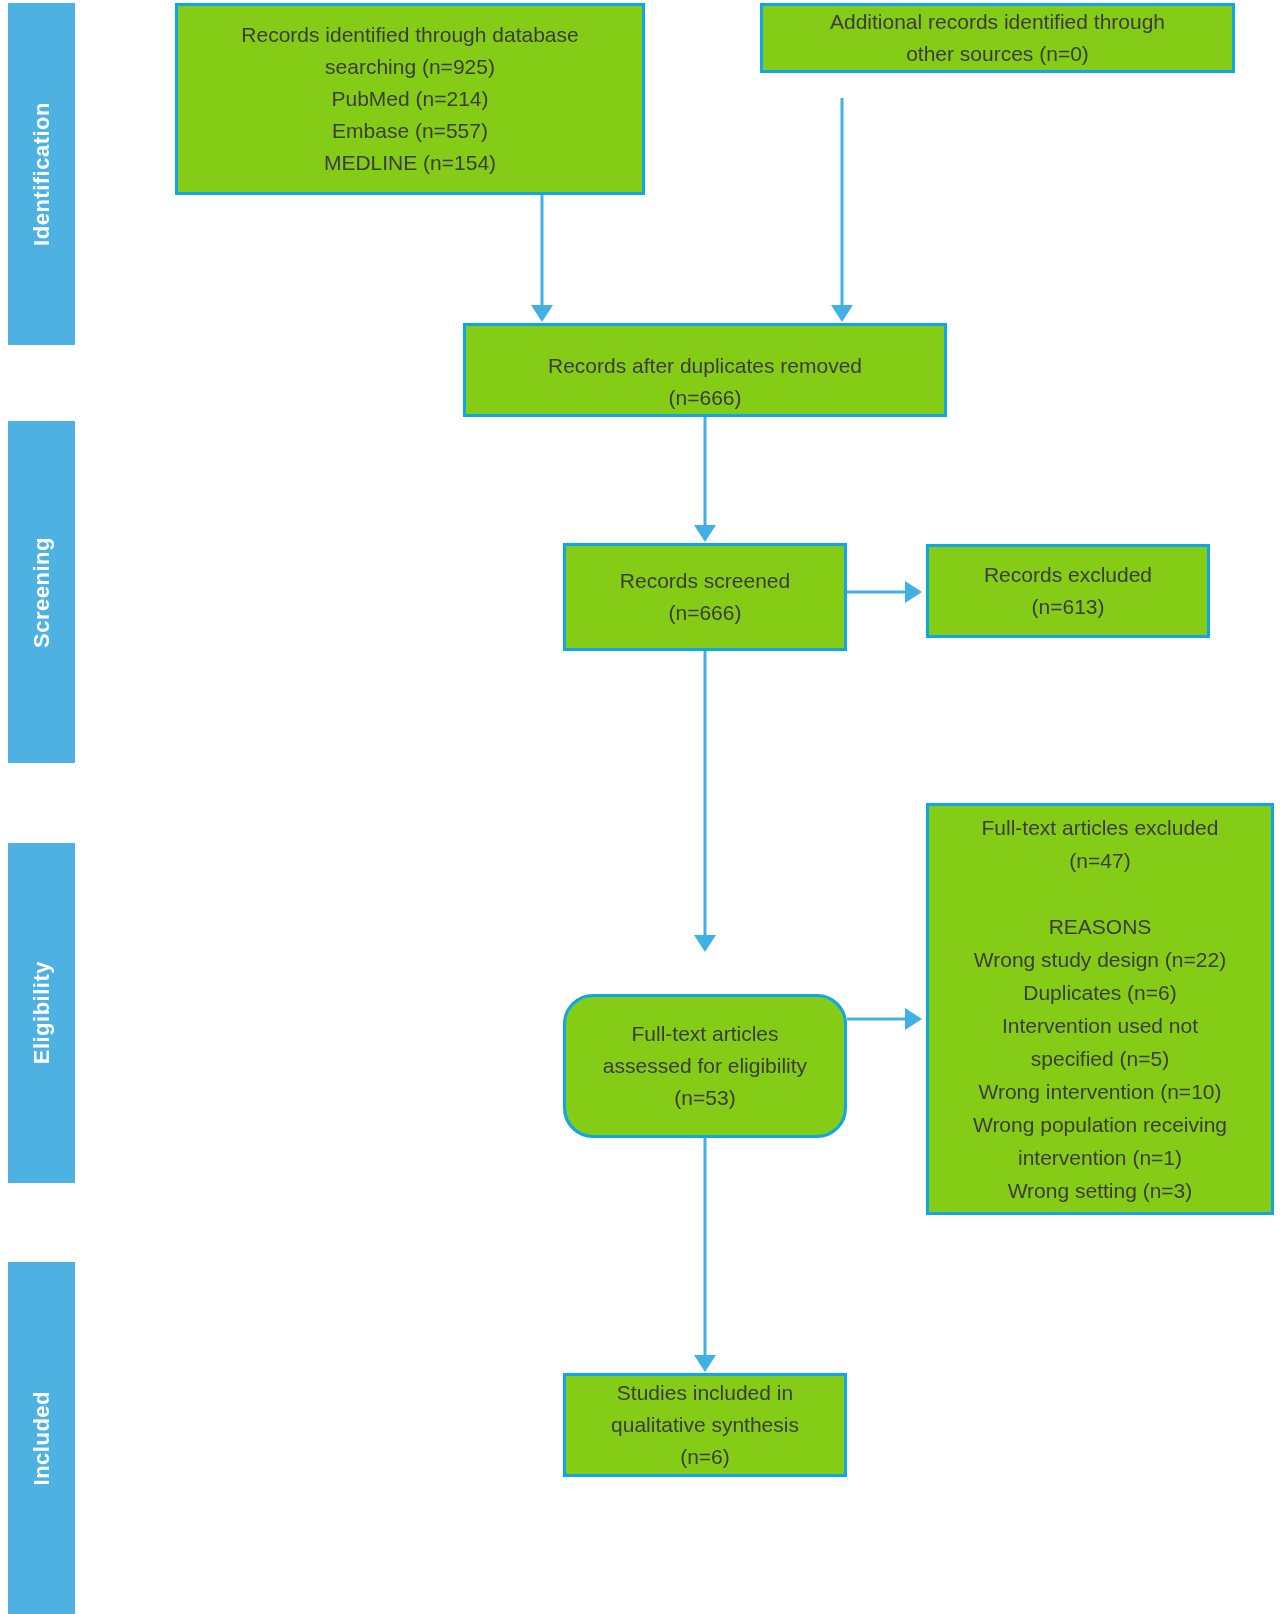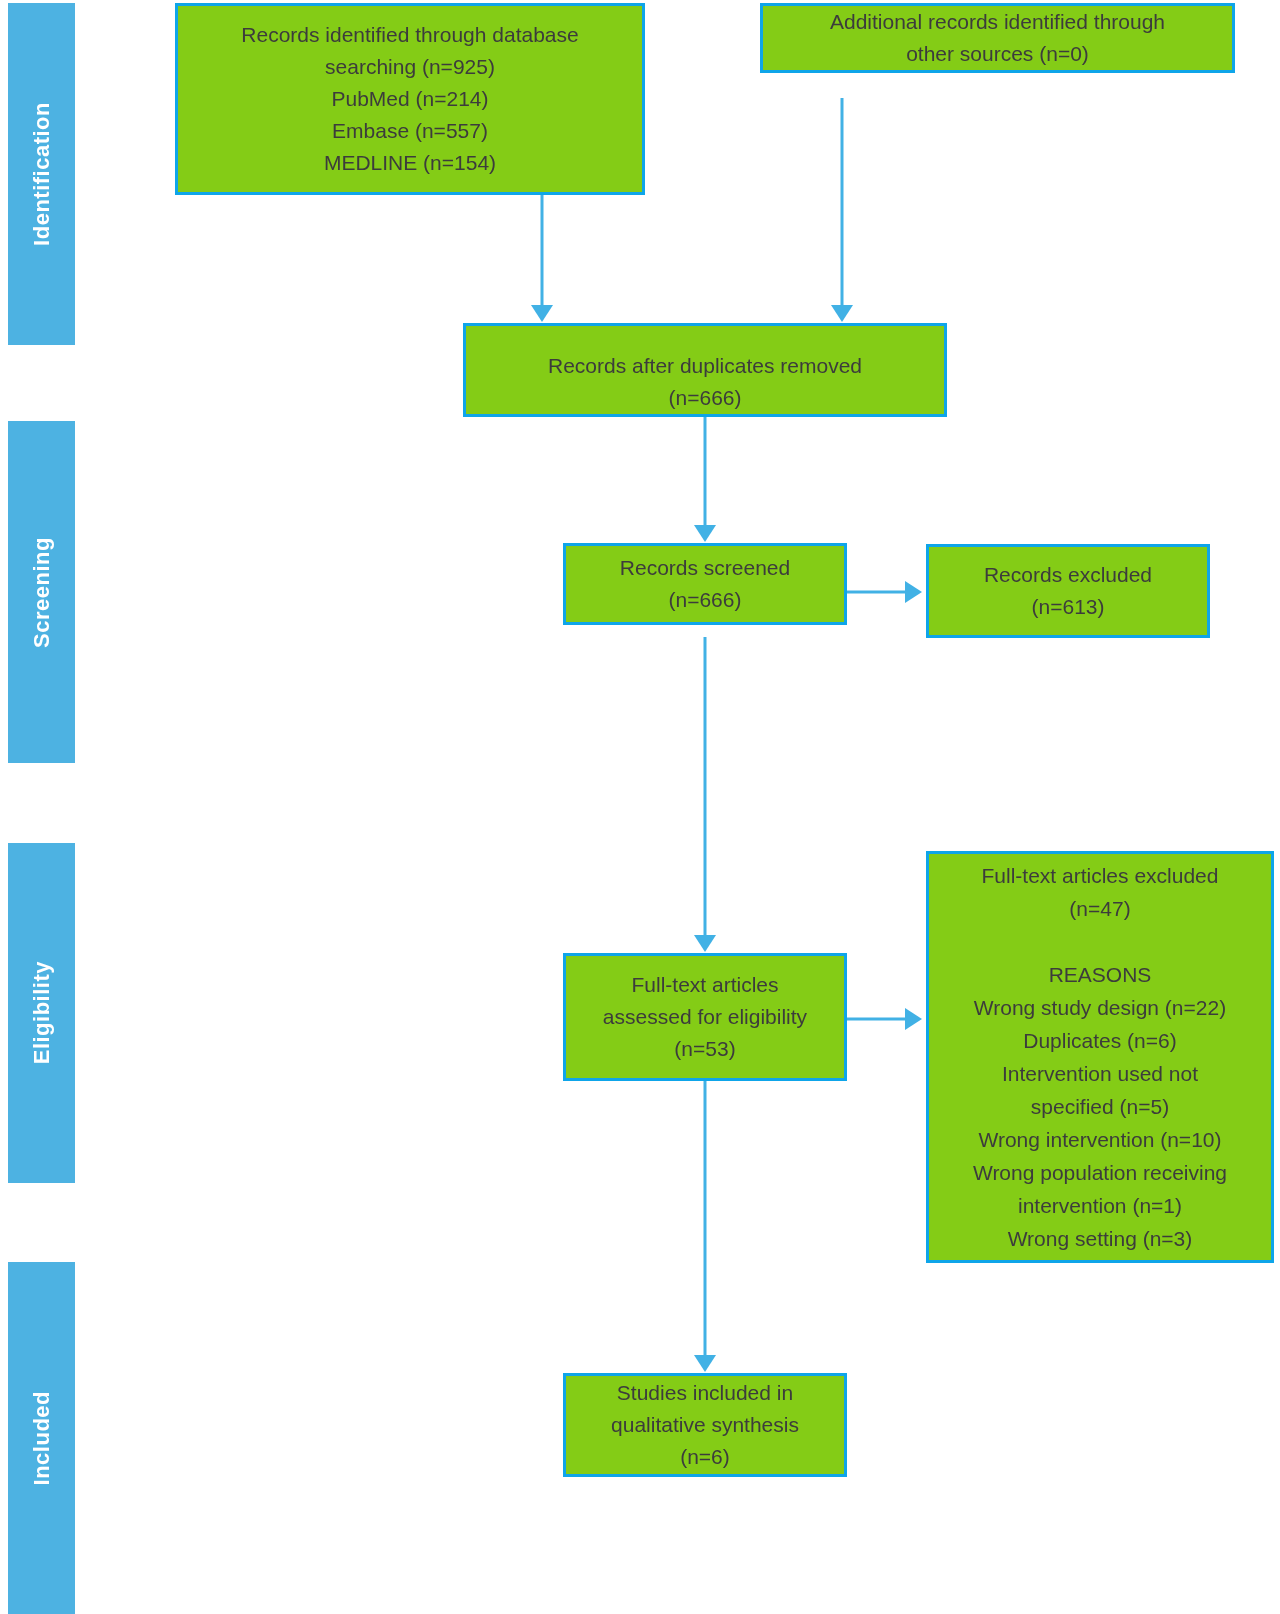--- a/index.html
+++ b/index.html
@@ -55,24 +55,24 @@
   }
   .box span {
     white-space: pre-line;
     font-size: 21px;
     line-height: 32px;
     color: #3c3c3c;
   }
   #box-identified        { left: 175px; top: 3px;    width: 470px; height: 192px; }
   #box-additional        { left: 760px; top: 3px;    width: 475px; height: 70px;  }
   #box-deduped           { left: 463px; top: 323px;  width: 484px; height: 94px; align-items: flex-end;  }
-  #box-screened          { left: 563px; top: 543px;  width: 284px; height: 82px;  }
+  #box-screened          { left: 563px; top: 543px;  width: 284px; height: 108px;  }
   #box-excluded          { left: 926px; top: 544px;  width: 284px; height: 94px;  }
-  #box-fulltext          { left: 563px; top: 953px;  width: 284px; height: 128px; }
-  #box-fulltext-excluded { left: 926px; top: 803px;  width: 348px; height: 412px; margin-top: 48px; }
+  #box-fulltext          { left: 563px; top: 994px;  width: 284px; height: 144px; border-radius: 30px; }
+  #box-fulltext-excluded { left: 926px; top: 803px;  width: 348px; height: 412px; }
   #box-fulltext-excluded span { line-height: 33px; }
   #box-included          { left: 563px; top: 1373px; width: 284px; height: 104px; }
 </style>
 </head>
 <body>
 
 <div class="page">
 
   <svg class="connectors" viewBox="0 0 1280 1614" xmlns="http://www.w3.org/2000/svg">
     <g stroke="#41b1e5" stroke-width="3" fill="#41b1e5">

